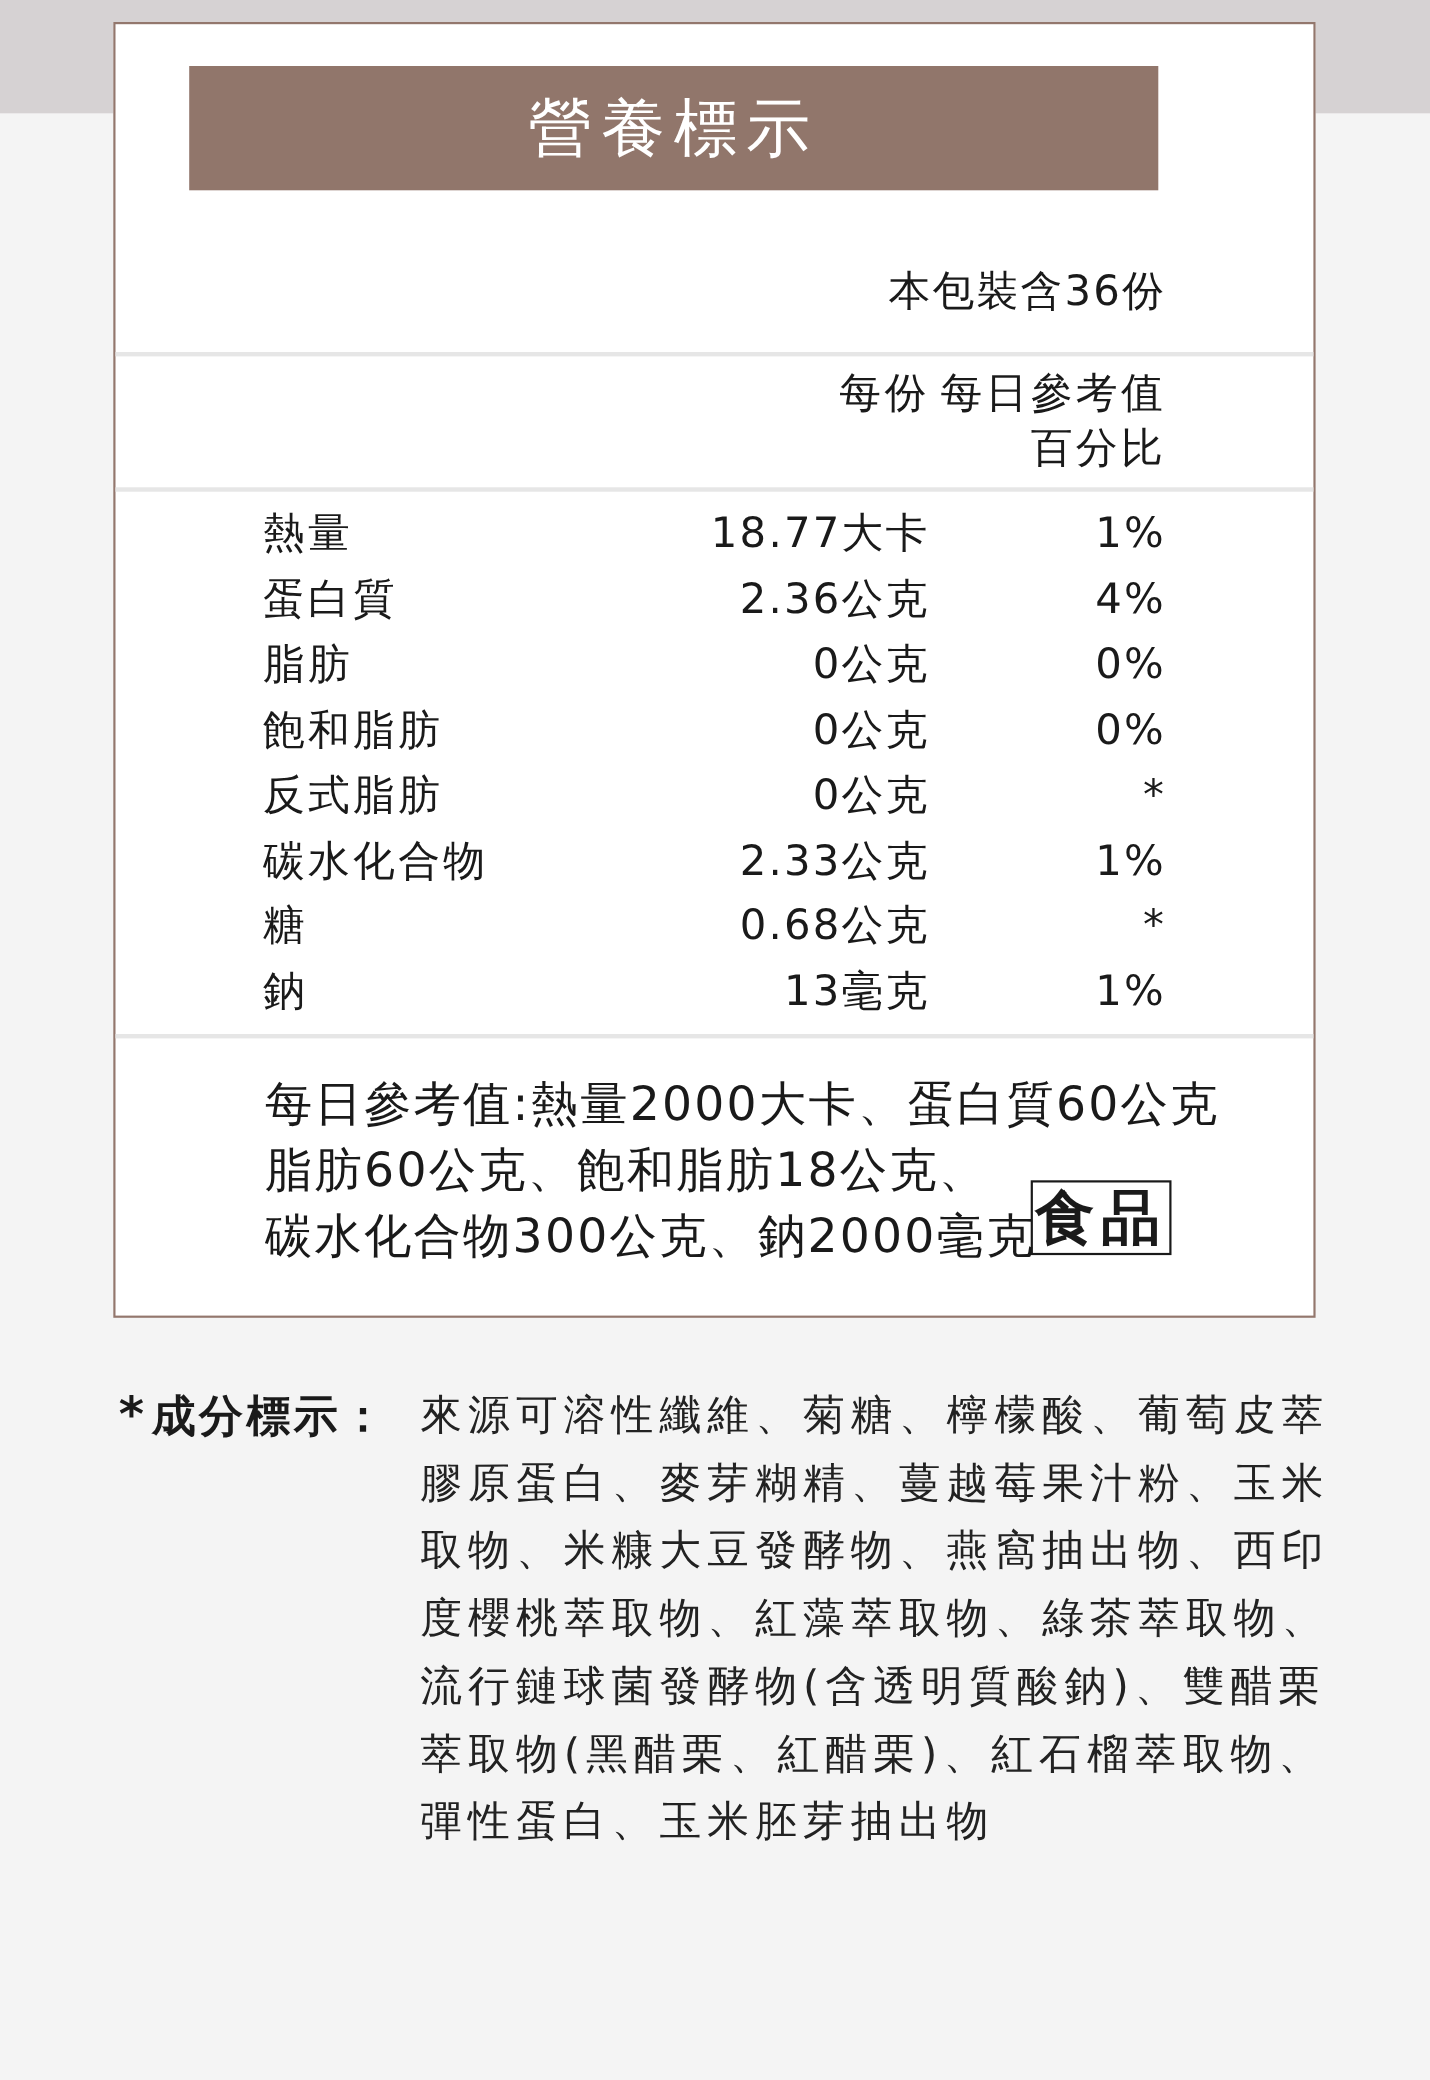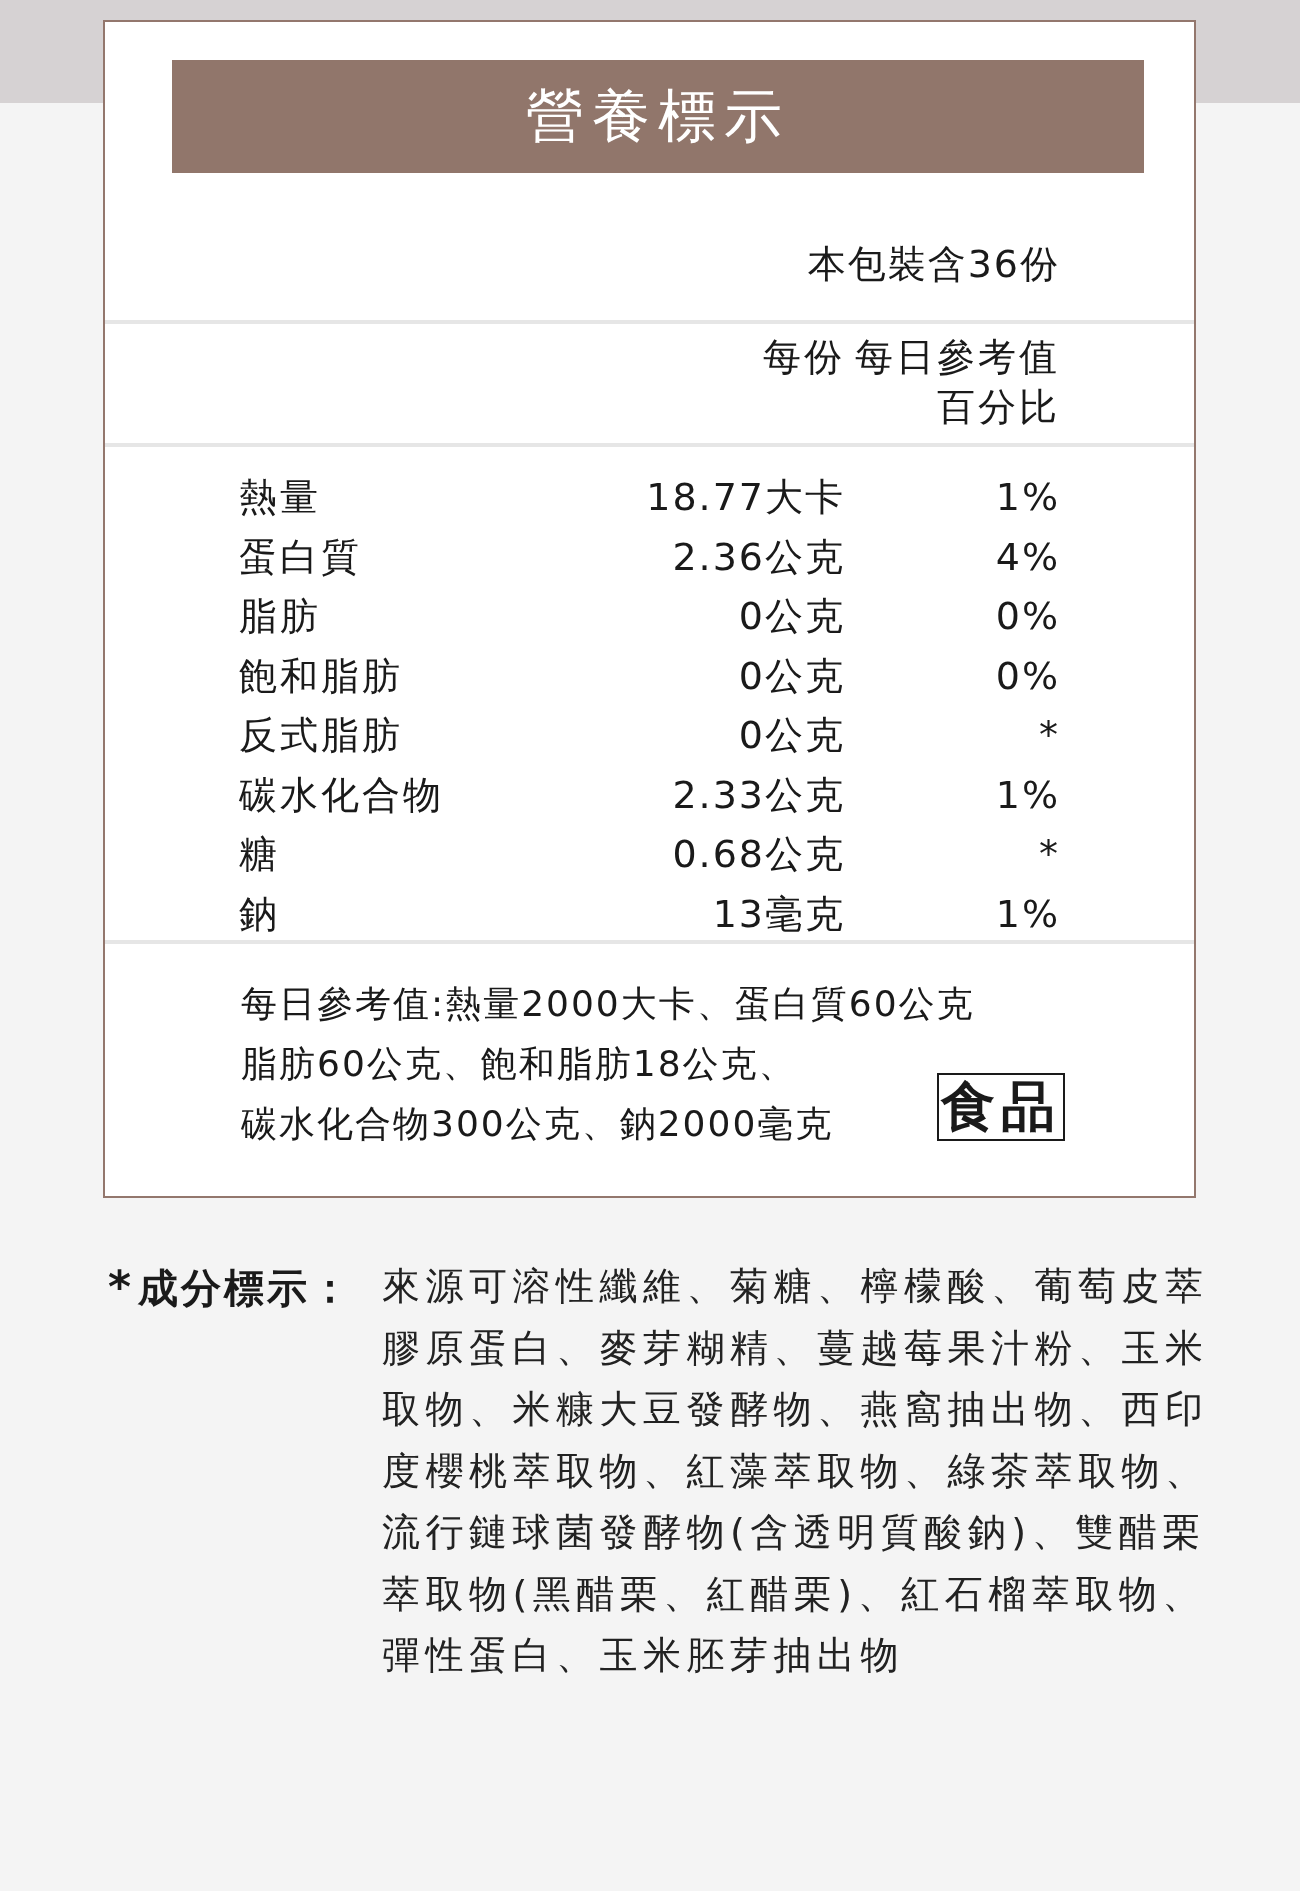--- a/index.html
+++ b/index.html
@@ -11,48 +11,48 @@
   }
   .top-band {
     position: absolute; left: 0; top: 0; width: 1300px; height: 103px;
     background: #d6d2d3;
   }
   .label-box {
     position: absolute; left: 103px; top: 20px; width: 1093px; height: 1178px;
     background: #ffffff; border: 2px solid #93776d; box-sizing: border-box;
   }
   .banner {
-    position: absolute; left: 67px; top: 38px; width: 972px; height: 113px;
+    position: absolute; left: 67px; top: 38px; width: 881px; height: 113px;
     background: #91766b; color: #ffffff;
     display: flex; align-items: center; justify-content: center;
     font-size: 58px; letter-spacing: 8px; font-weight: normal;
   }
   .serving-left, .serving-right {
     position: absolute; top: 176px; font-size: 38px; letter-spacing: 2px; line-height: 46px;
   }
   .serving-left { left: 118px; }
   .serving-right { right: 134px; margin-top: 43px; }
   .divider {
     position: absolute; left: 0; width: 1089px; height: 4px; background: #e6e6e6;
   }
   .hdr-per, .hdr-dv1, .hdr-dv2 {
     position: absolute; font-size: 38px; letter-spacing: 3px; line-height: 46px; text-align: right;
   }
   .hdr-per { right: 349px; top: 312px; margin-left: 24px; }
   .hdr-dv1 { right: 134px; top: 312px; text-align: right; }
   .hdr-dv2 { right: 134px; top: 362px; }
   .nutrient-rows {
-    position: absolute; left: 0; top: 433px; width: 1089px; margin-top: 13px;
+    position: absolute; left: 0; top: 433px; width: 1089px;
   }
   .nrow { position: relative; height: 59.5px; font-size: 38px; line-height: 59.5px; }
   .nrow .name { position: absolute; left: 134px; letter-spacing: 3px; }
   .nrow .amount { position: absolute; right: 349px; letter-spacing: 2px; }
   .nrow .pct { position: absolute; right: 134px; letter-spacing: 2px; }
   .dv-note {
-    position: absolute; left: 136px; top: 952px; font-size: 36px; line-height: 60px; letter-spacing: 2px;
+    position: absolute; left: 136px; top: 952px; font-size: 43px; line-height: 60px; letter-spacing: 2px;
   }
   .food-badge {
     position: absolute; left: 832px; top: 1051px; width: 128px; height: 68px;
     border: 2px solid #1a1a1a; box-sizing: border-box;
     display: flex; align-items: center; justify-content: center;
     font-size: 54px; letter-spacing: 6px; font-weight: bold; line-height: 1;
   }
   .ingredients {
     position: absolute; left: 108px; top: 1256px; width: 1100px;
   }

